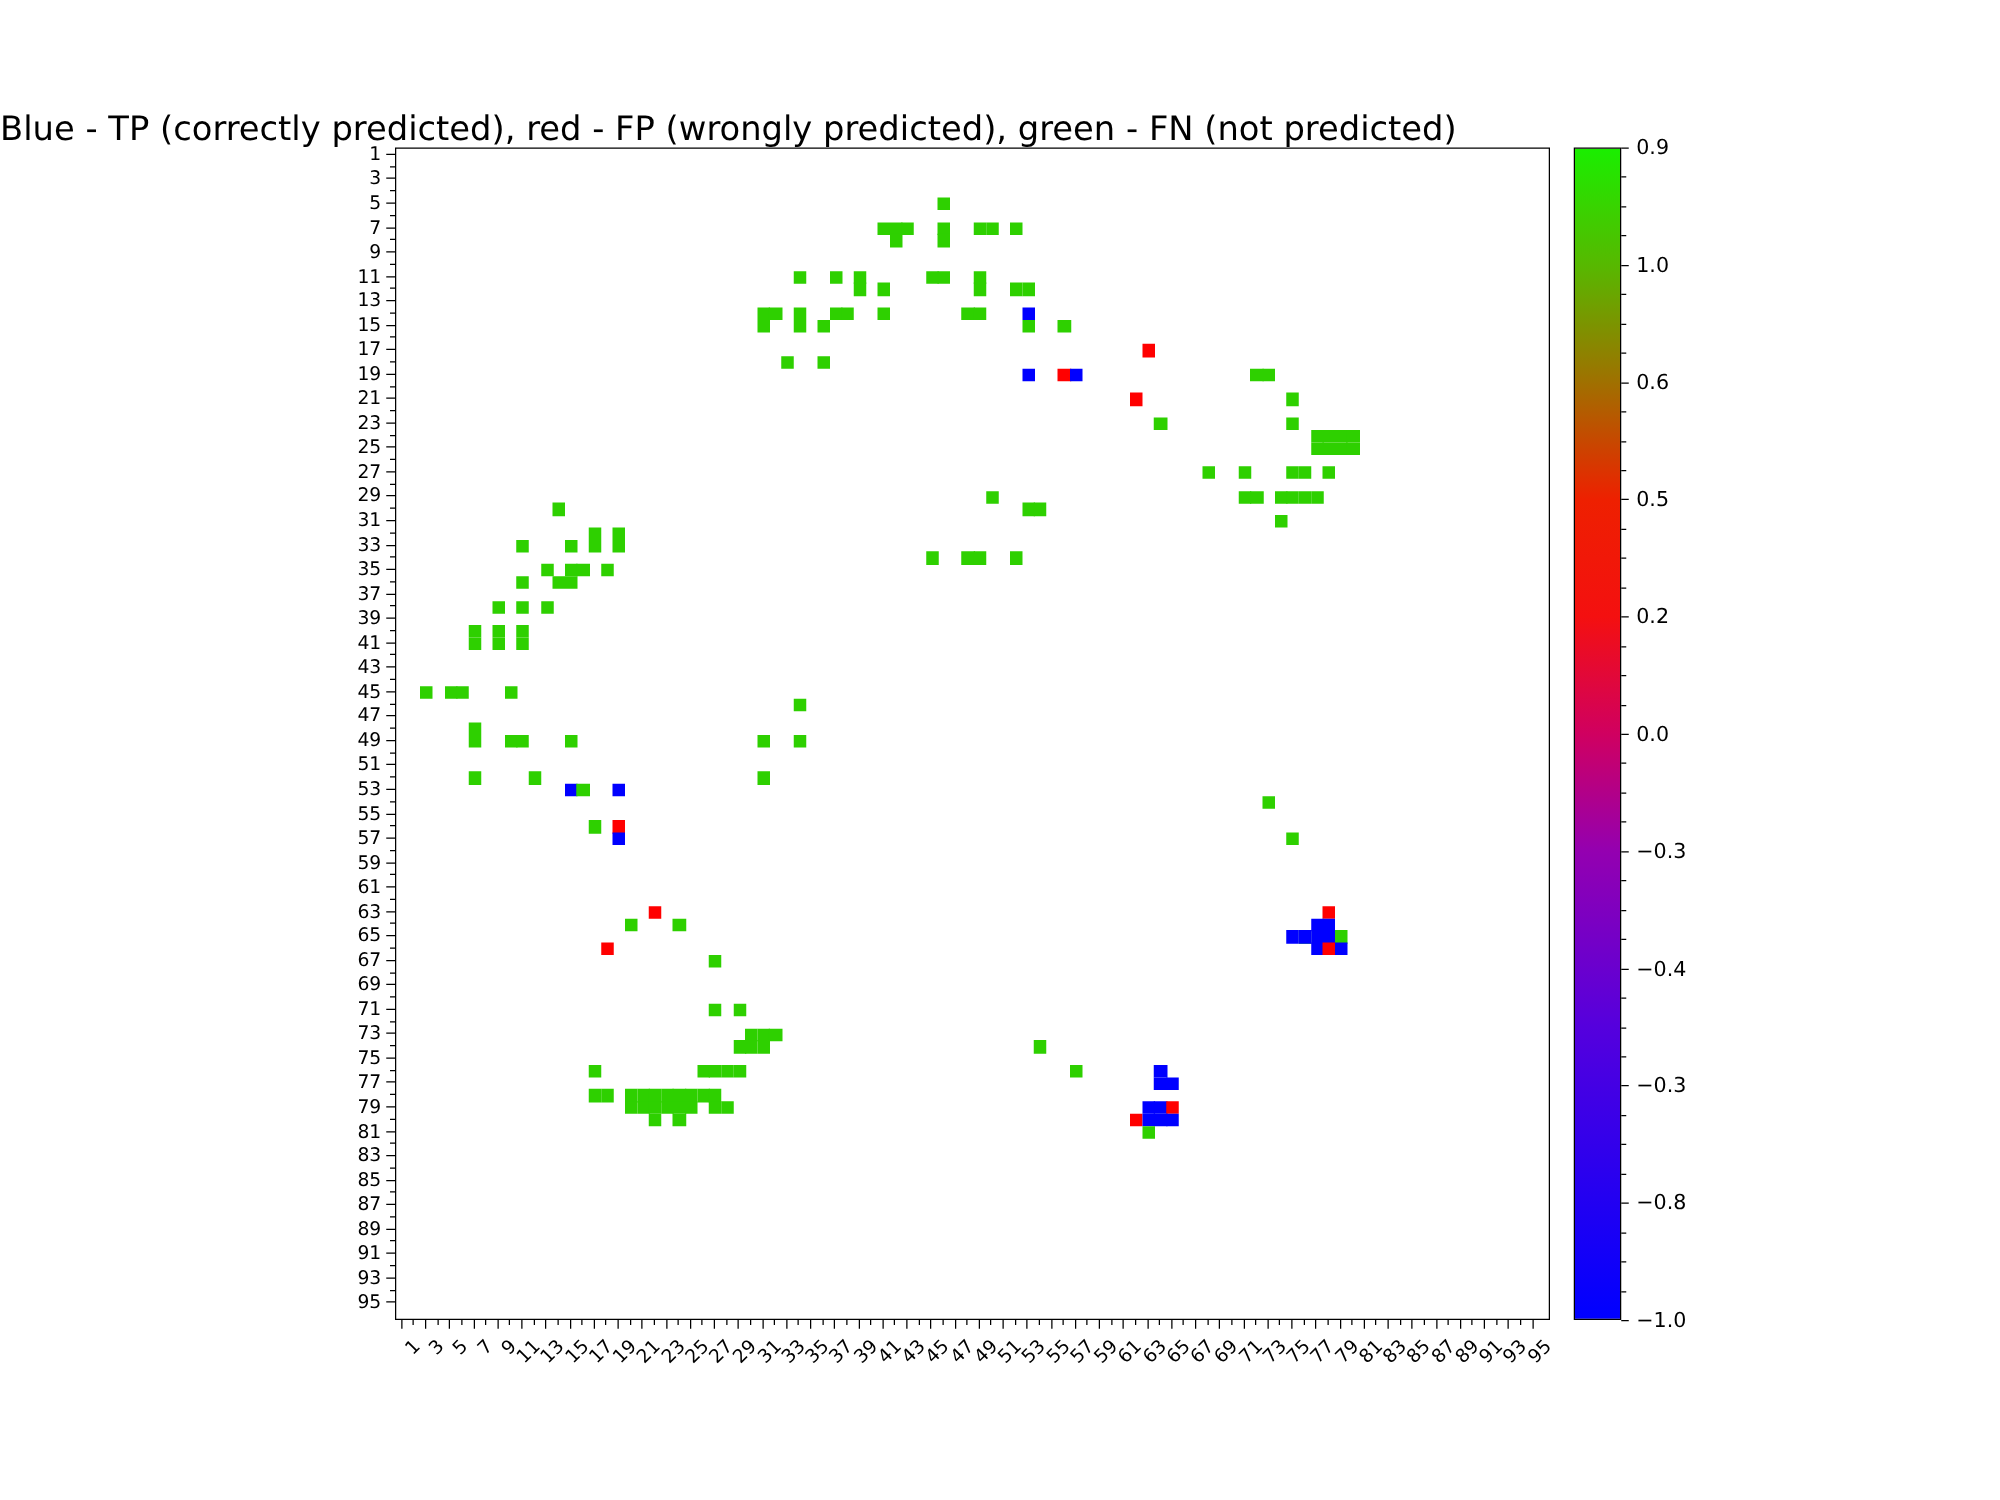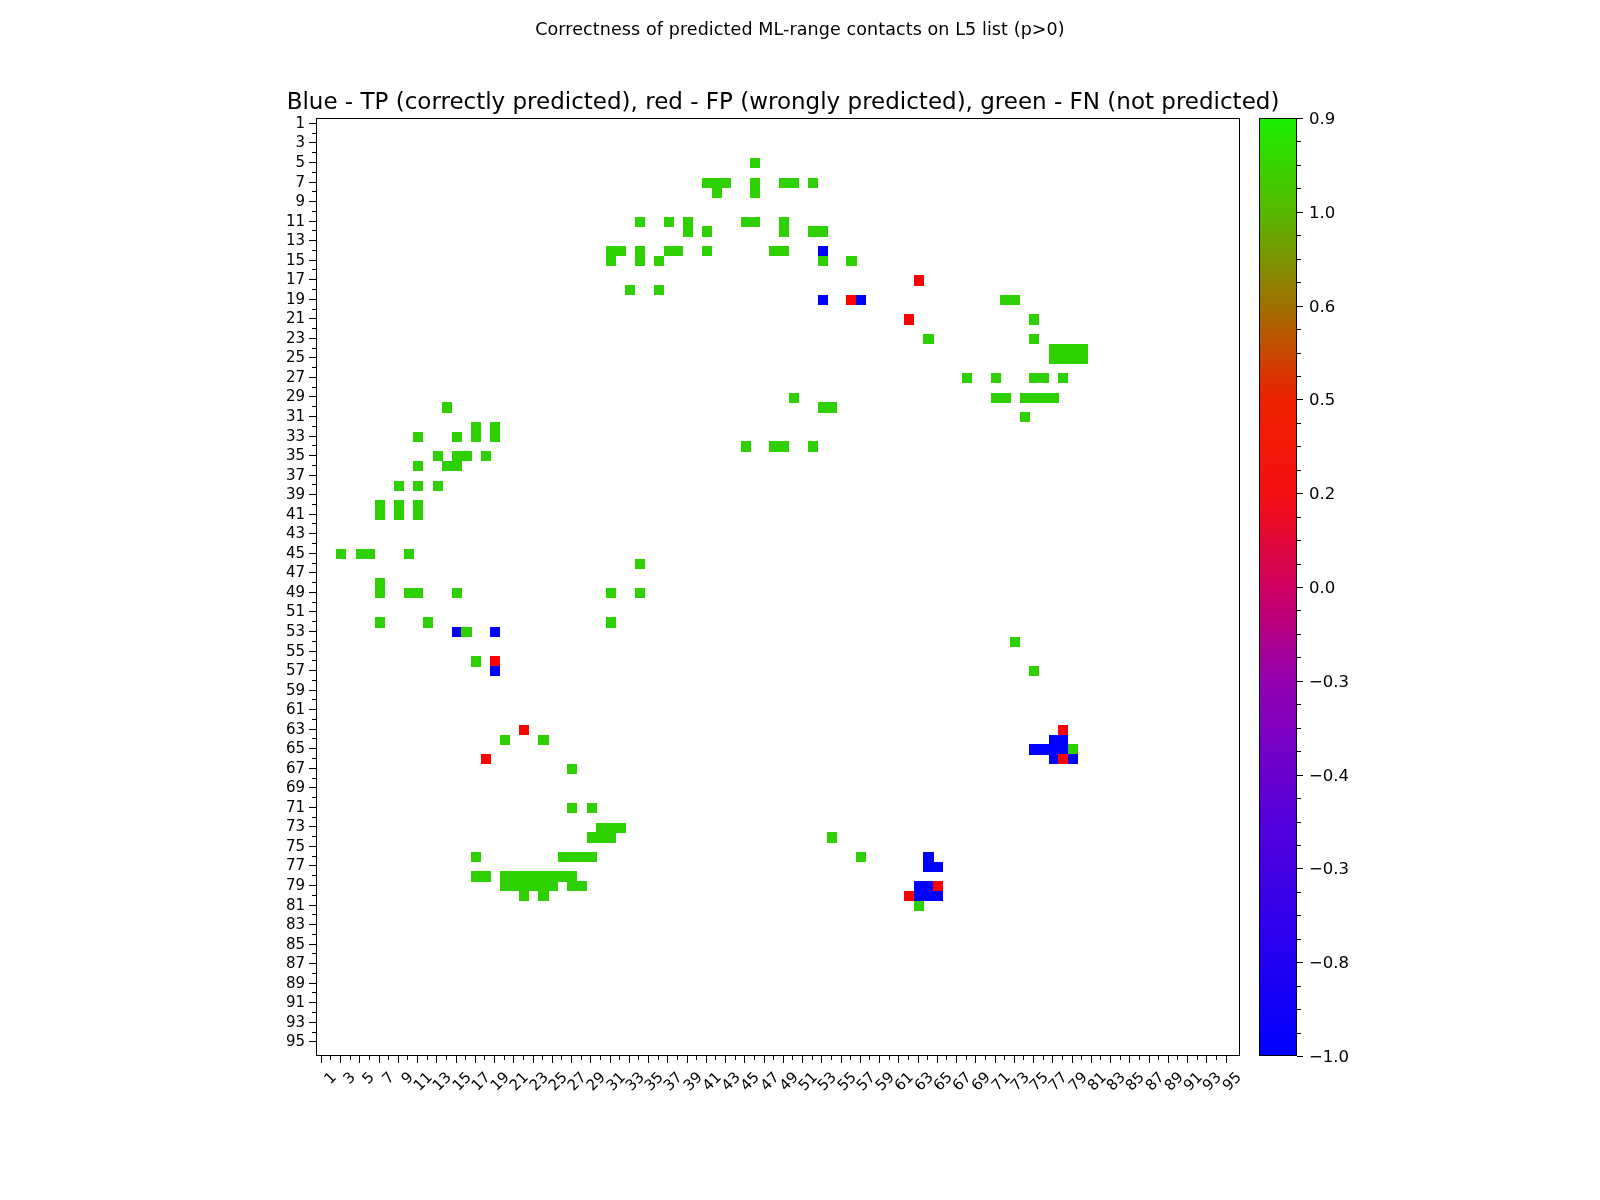--- a/index.html
+++ b/index.html
@@ -27,22 +27,22 @@
   #title-line1, #title-line2 {
     font-size: 17.5px;
     line-height: 22px;
     letter-spacing: 0.1px;
   }
   #subtitle {
     position: absolute;
     left: 0;
     top: 88px;
     width: 1566px;
-    text-align: center;
-    font-size: 23px;
+    text-align: left;
+    font-size: 27px;
   }
 
   
   #plot-wrap {
     position: absolute;
     left: 316px;
     top: 118px;
     width: 924px;
     height: 938px;
   }
@@ -123,21 +123,20 @@
     margin-left: 12px;
     transform: translateY(-50%);
     font-size: 16.5px;
     white-space: nowrap;
   }
 </style>
 </head>
 <body>
 
 <div id="title-block">
-  <div id="title-line2">Correctness of predicted ML-range contacts on L5 list (p&gt;0)</div>
 </div>
 <div id="subtitle">Blue - TP (correctly predicted), red - FP (wrongly predicted), green - FN (not predicted)</div>
 
 <div id="plot-wrap">
   <div id="plot-frame">
     <div id="cells-layer">
         <div class="cell" style="left: 433.125px; top: 39.0833px; width: 10.125px; height: 10.2708px; background: rgb(46, 208, 0);"></div>
         <div class="cell" style="left: 385px; top: 58.625px; width: 10.125px; height: 10.2708px; background: rgb(46, 208, 0);"></div>
         <div class="cell" style="left: 394.625px; top: 58.625px; width: 10.125px; height: 10.2708px; background: rgb(46, 208, 0);"></div>
         <div class="cell" style="left: 404.25px; top: 58.625px; width: 10.125px; height: 10.2708px; background: rgb(46, 208, 0);"></div>

